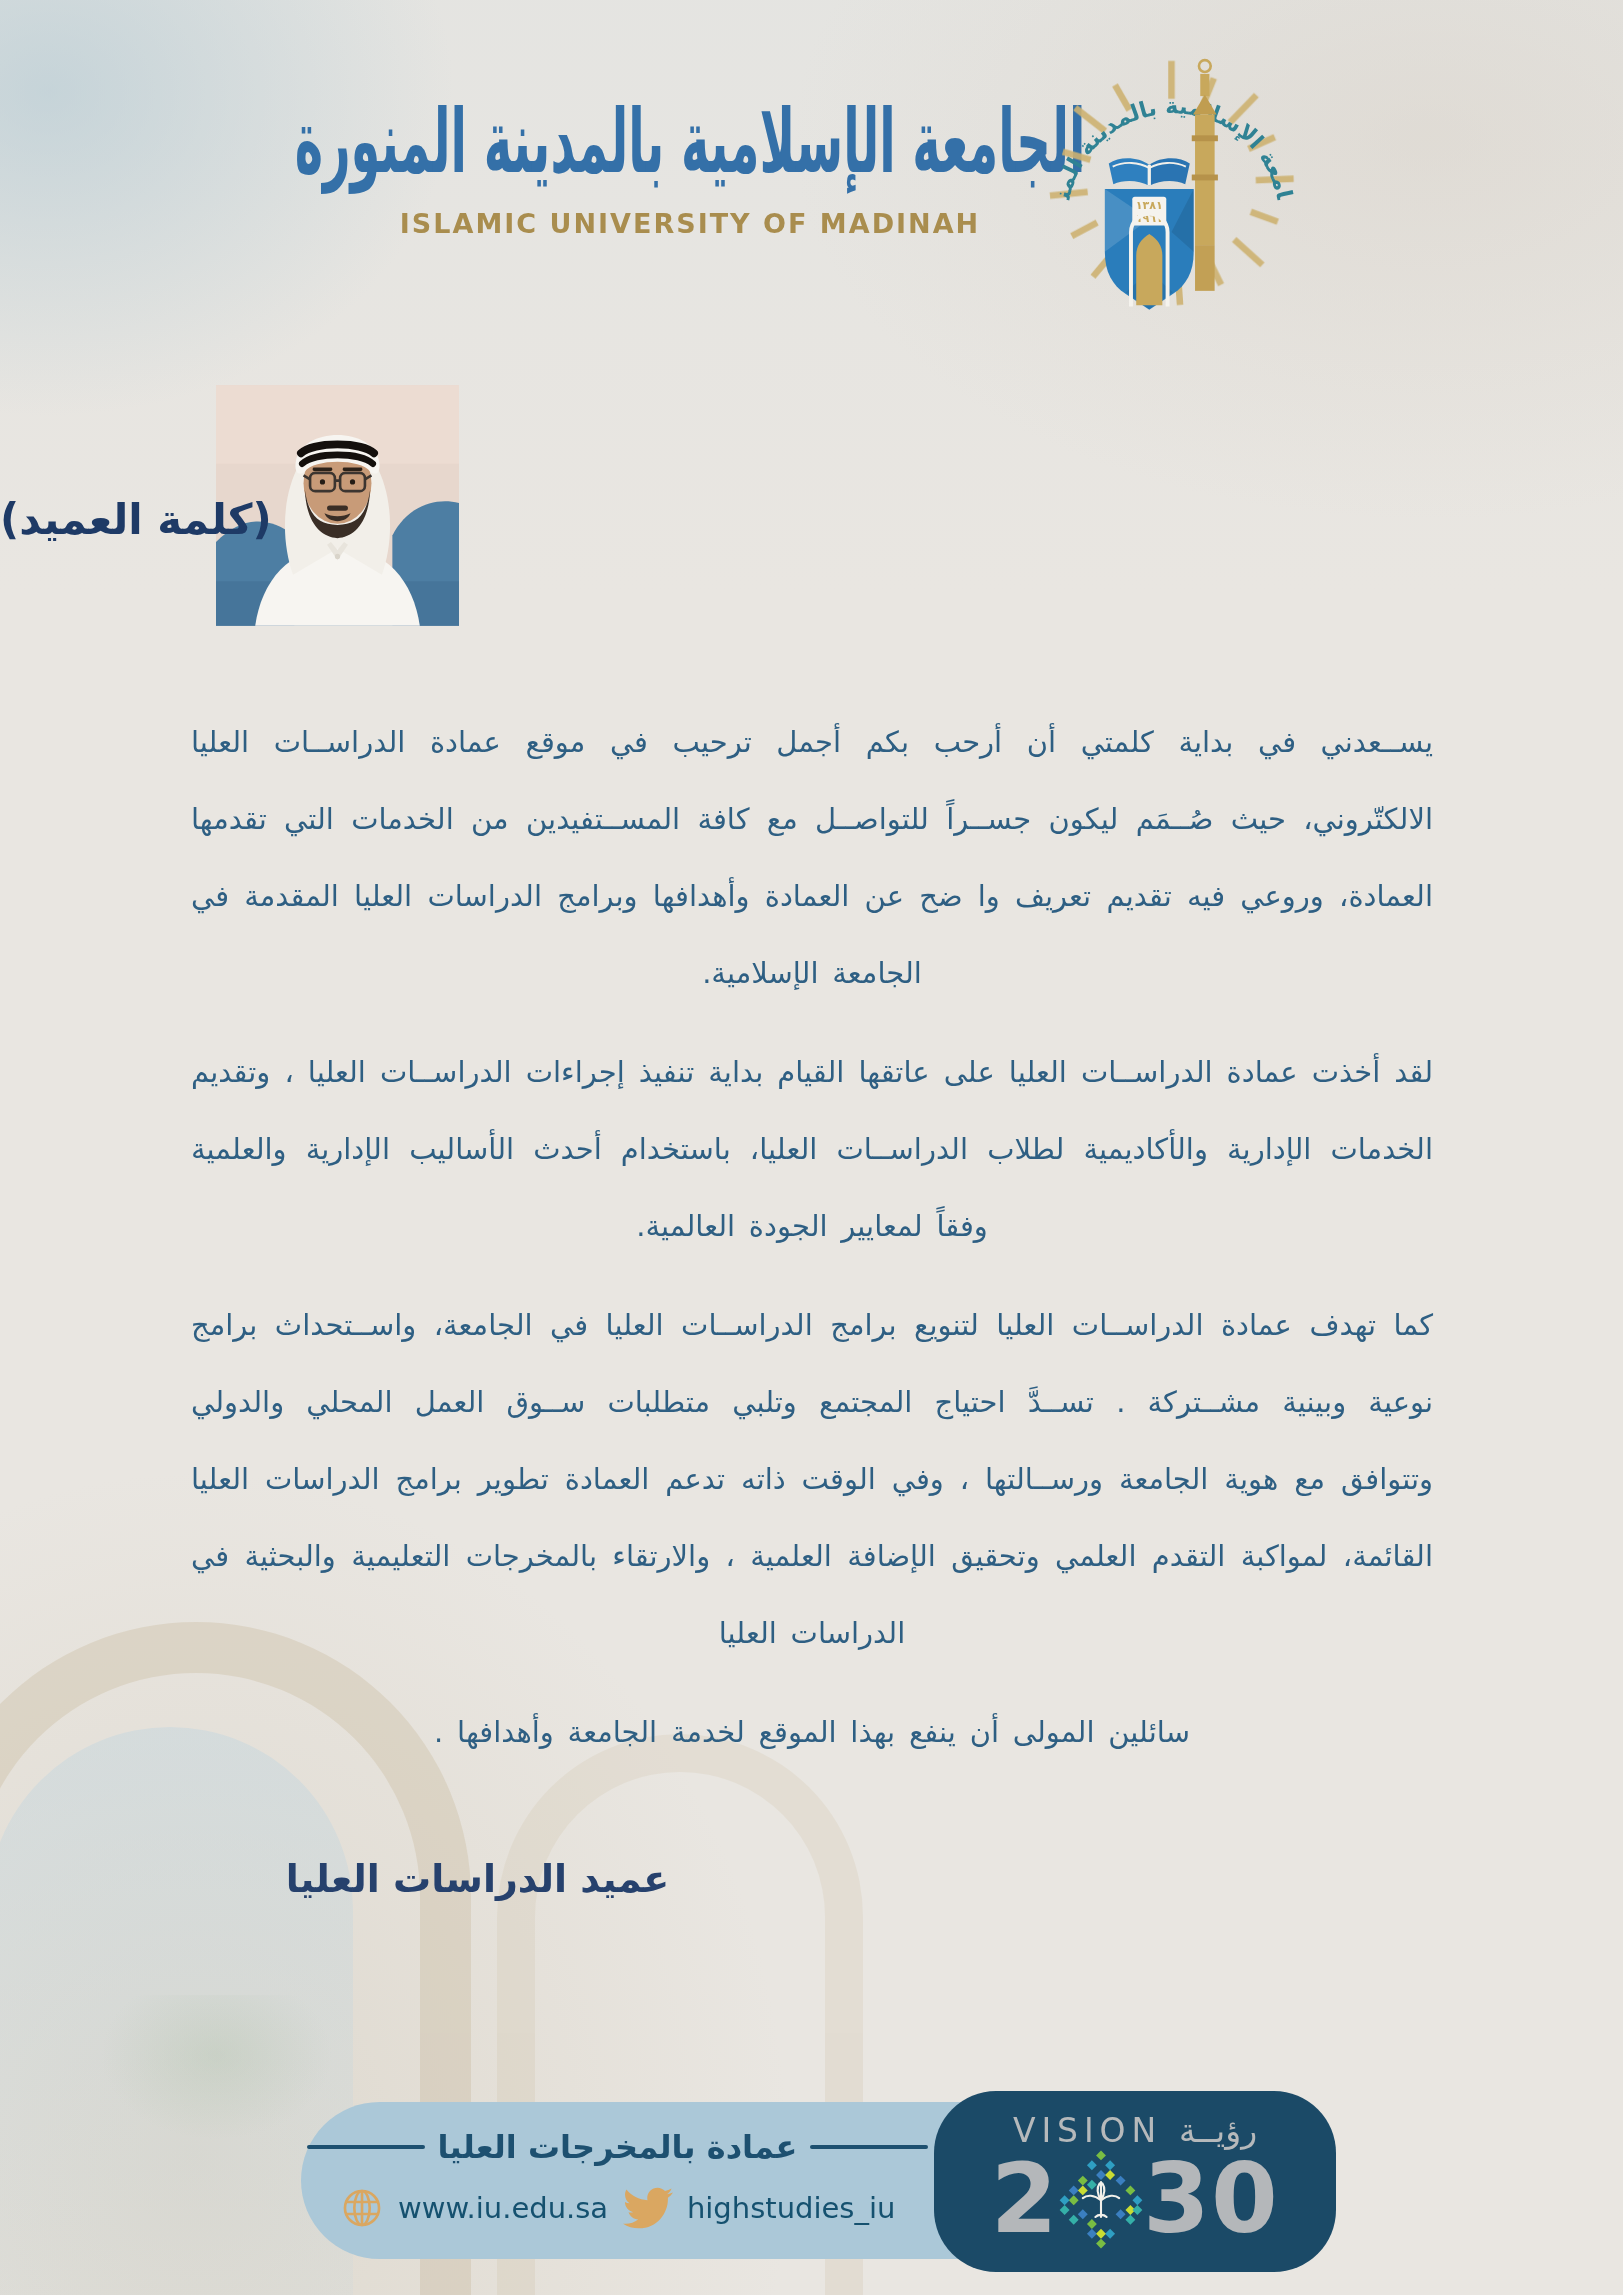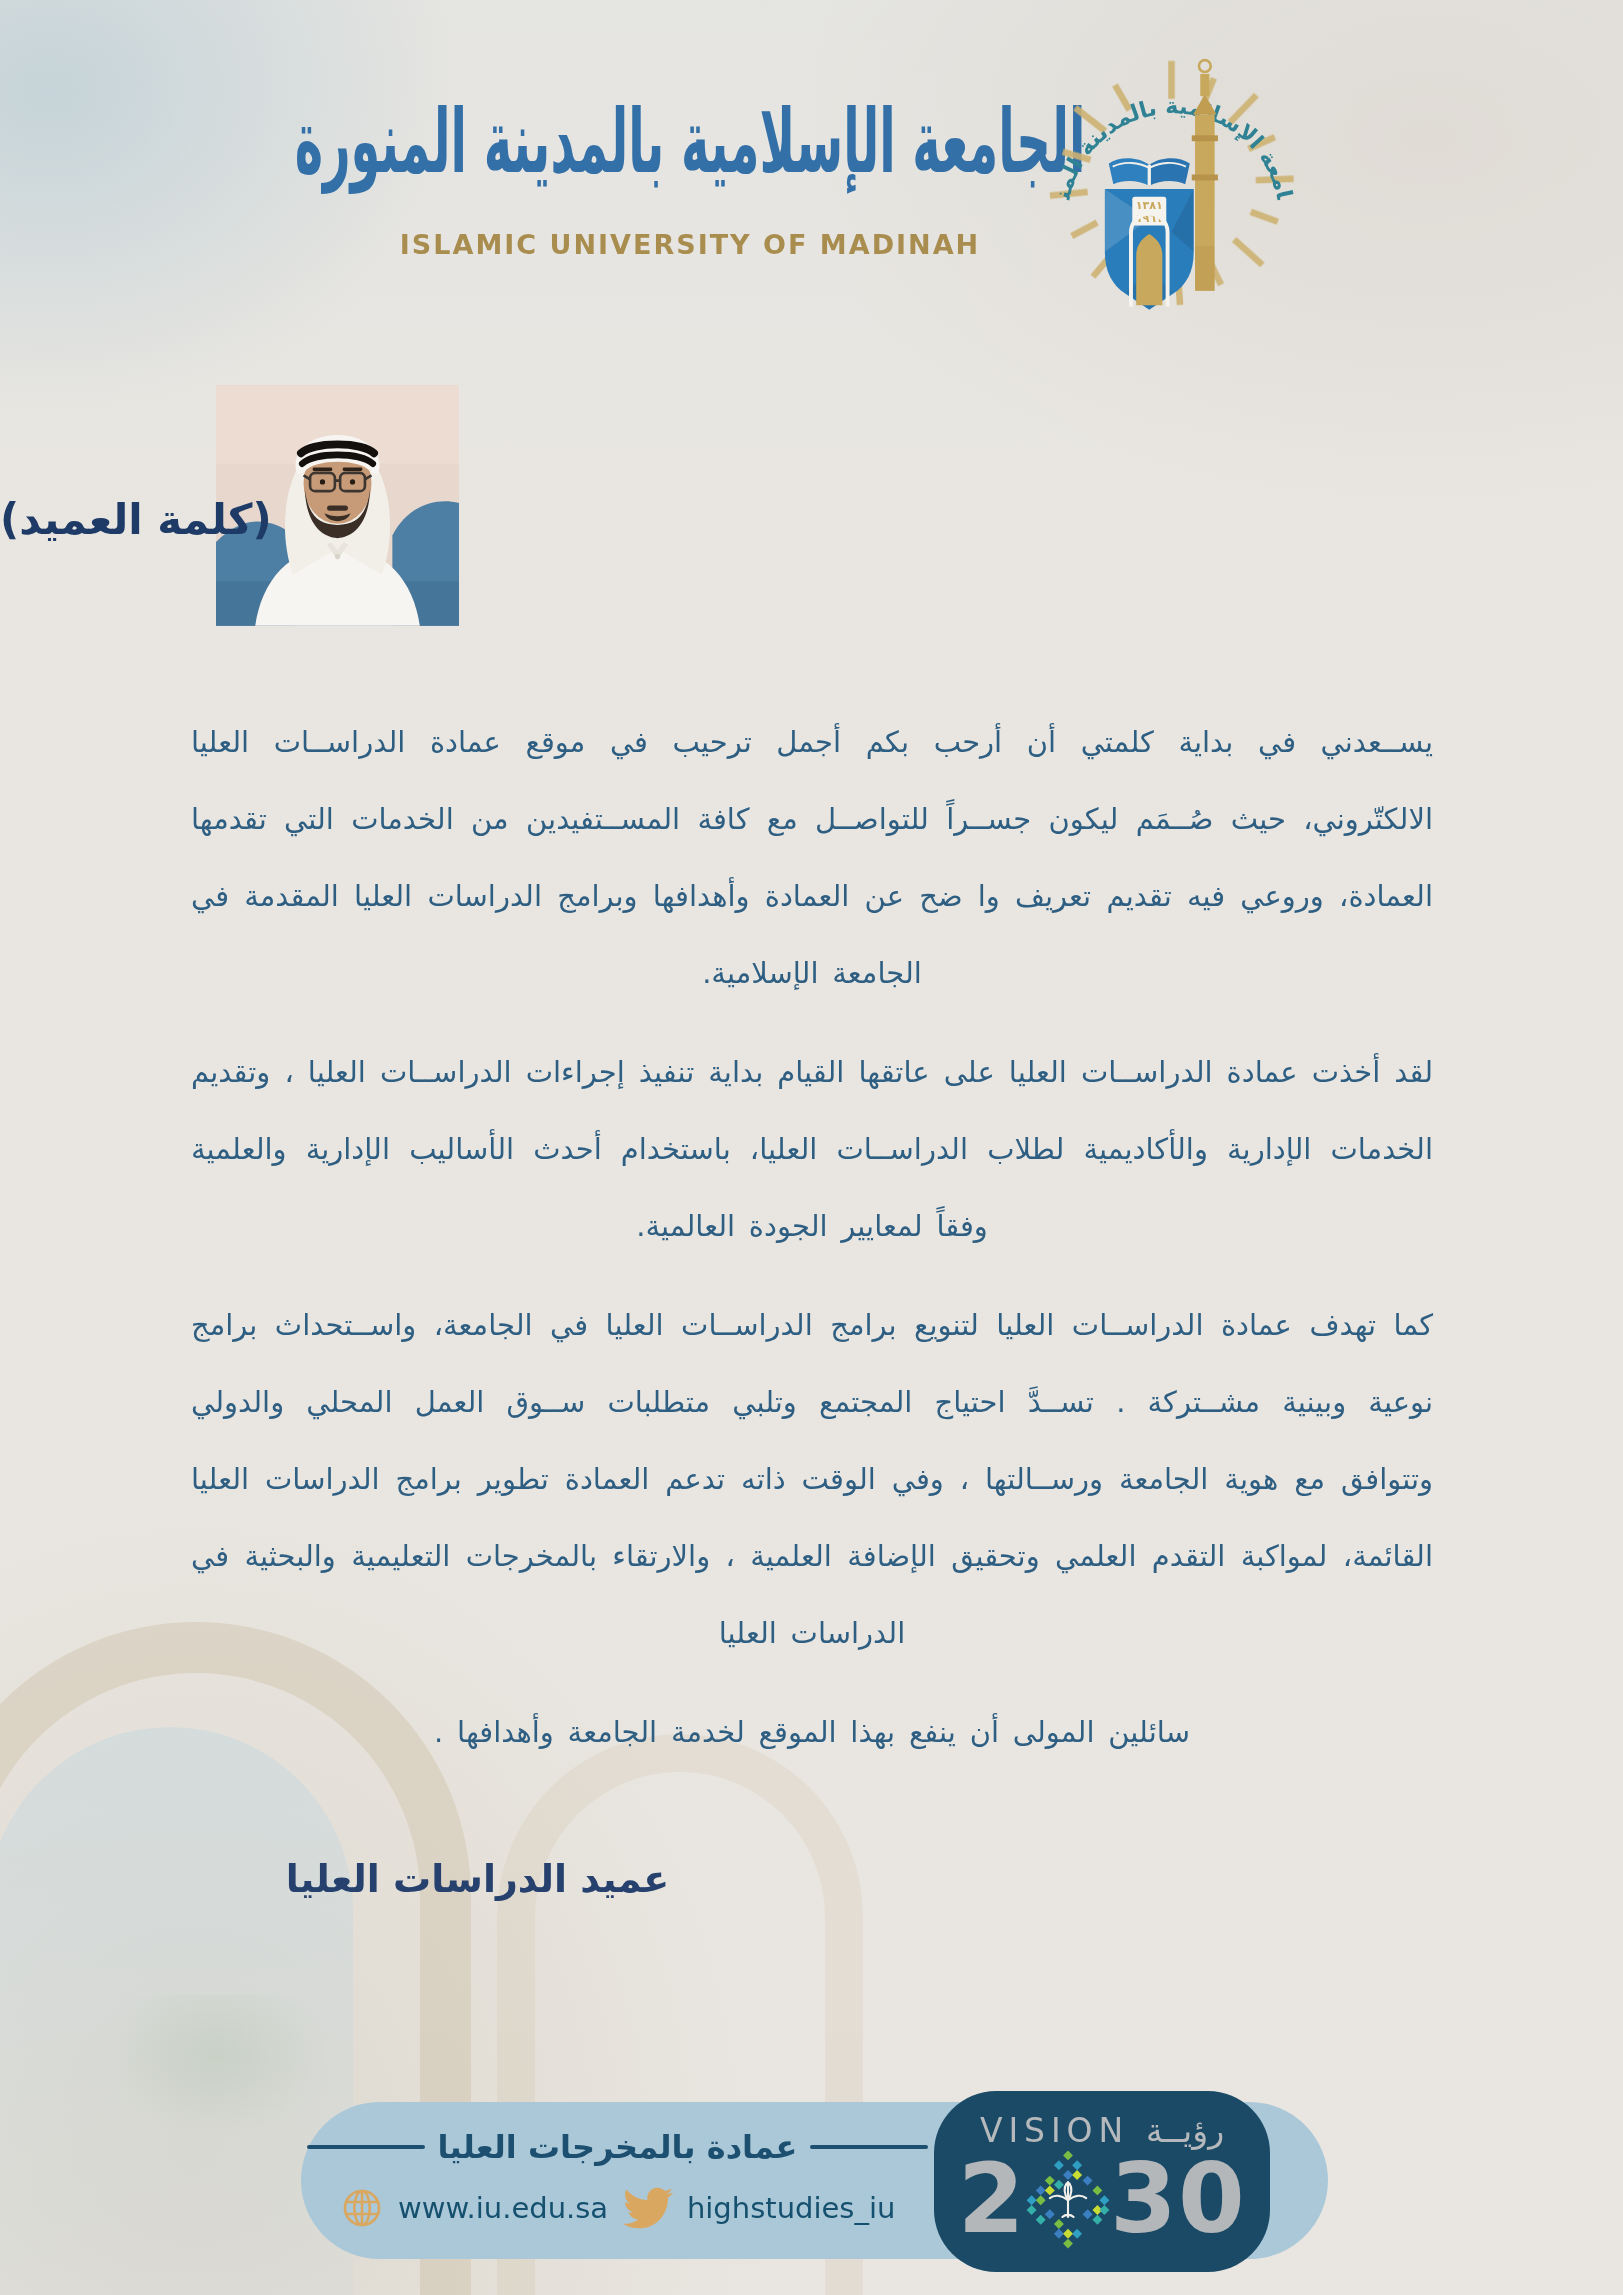--- a/index.html
+++ b/index.html
@@ -24,21 +24,21 @@
   .arch2{ left:497px; top:1734px; width:366px; height:589px;
     border:38px solid rgba(203,189,162,.22); border-bottom:none;
     border-radius:190px 190px 0 0; }
   .palmwm{ left:79px; top:1995px; width:275px; height:301px;
     background:radial-gradient(60% 40% at 50% 20%, rgba(170,190,165,.30), rgba(170,190,165,0) 70%); }
 
   
   .header-block{ position:absolute; left:196px; top:79px; width:988px; text-align:center; }
   .calligraphy{ display:inline-block; white-space:nowrap; color:#3470a8; font-weight:bold;
     font-size:48px; transform:scaleY(1.85); transform-origin:center; line-height:124px; letter-spacing:0.7px; }
-  .uni-en{ margin-top:26px; color:#a98d4e; font-weight:bold; font-size:27px; letter-spacing:2px; white-space:nowrap; }
+  .uni-en{ margin-top:5px; color:#a98d4e; font-weight:bold; font-size:27px; letter-spacing:2px; white-space:nowrap; }
 
   .emblem{ position:absolute; left:1021px; top:36px; width:301px; height:281px; }
 
   
   .photo{ position:absolute; left:216px; top:385px; width:243px; height:241px; overflow:hidden; }
 
   
   .title{ position:absolute; left:0; top:495px; width:1623px; text-align:left;
     color:#1e3a66; font-size:42px; font-weight:bold; letter-spacing:1.3px; }
 
@@ -58,21 +58,21 @@
     background:#abc8d8; border-radius:79px; }
   .footer-left{ position:absolute; left:301px; top:2102px; width:633px; height:157px;
     display:flex; flex-direction:column; align-items:center; justify-content:center; gap:17px; }
   .dept-row{ display:flex; align-items:center; gap:13px; direction:rtl; }
   .dash{ width:118px; height:4.6px; background:#1d5070; border-radius:2px; }
   .dept-label{ color:#1d5070; font-size:32px; font-weight:bold; white-space:nowrap; }
   .links-row{ display:flex; align-items:center; gap:14.4px; }
   .link-text{ color:#15516f; font-size:29px; font-weight:normal; white-space:nowrap; }
   .icon-wrap{ display:inline-flex; align-items:center; justify-content:center; }
 
-  .footer-vision{ position:absolute; left:934px; top:2091px; width:336px; height:181px;
+  .footer-vision{ position:absolute; left:934px; top:2091px; width:402px; height:181px;
     background:#1b4a67; border-radius:62px; display:flex; flex-direction:column;
     align-items:center; justify-content:center; overflow:hidden; }
   .vision-row1{ display:flex; align-items:baseline; gap:17px; color:#b6b9bb; font-size:33px; }
   .vision-en{ letter-spacing:5.9px; }
   .vision-ar{ font-size:33px; }
   .vision-row2{ display:flex; align-items:center; margin-top:-3.9px; }
   .vision-num{ color:#b4b7ba; font-size:96px; font-weight:bold; line-height:105px; letter-spacing:1.3px; }
 </style>
 </head>
 <body>

